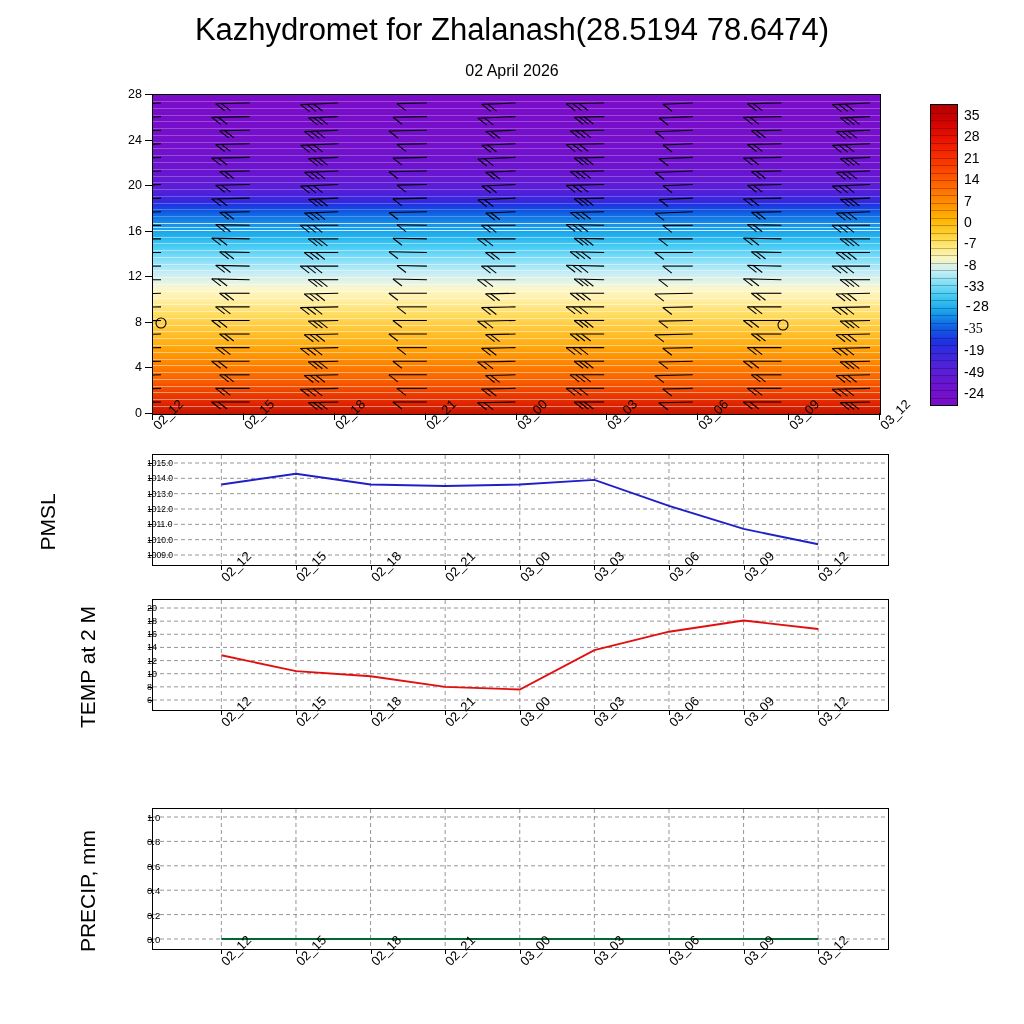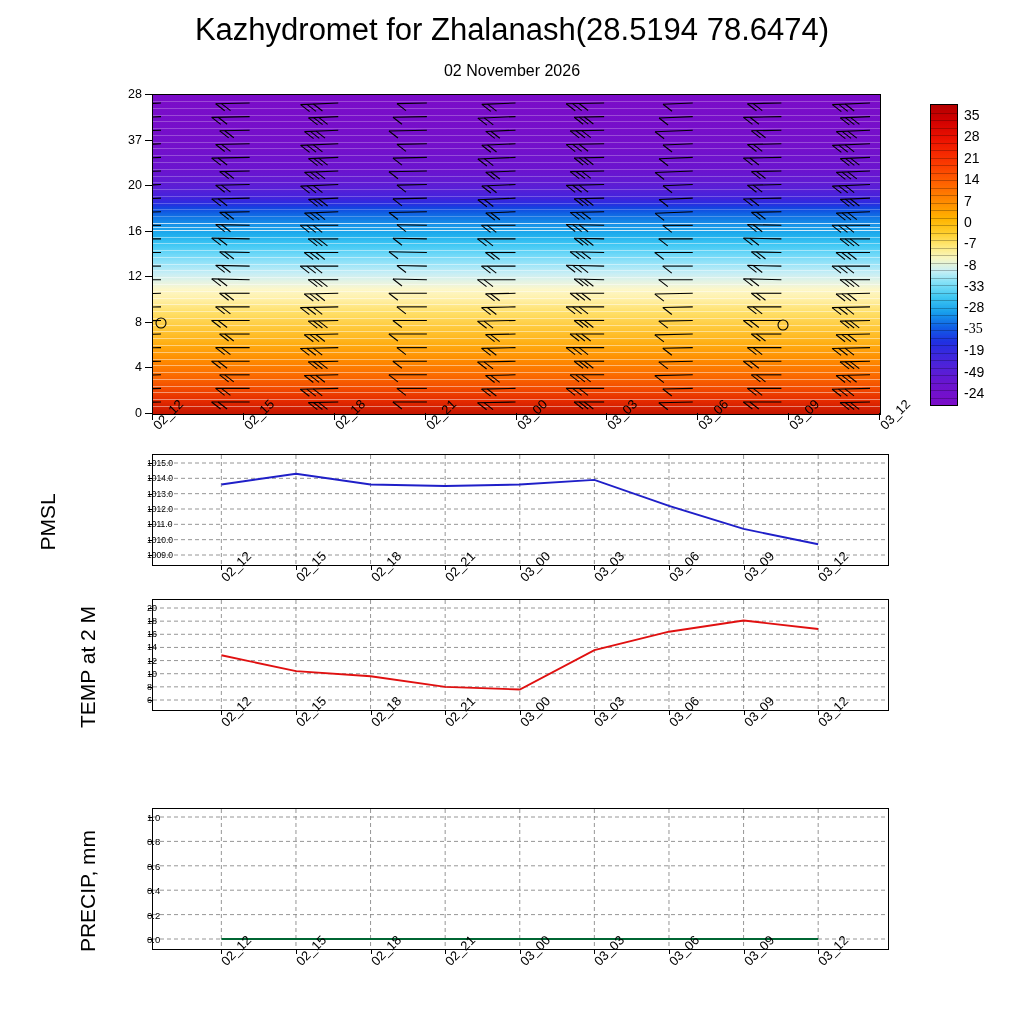--- a/index.html
+++ b/index.html
@@ -21,21 +21,21 @@
   .panel{position:absolute;border:1px solid #000;box-sizing:border-box;background:#fff;}
   .pytick{position:absolute;right:100%;transform:translateY(-50%);font-size:8.5px;padding-right:4px;color:#000;white-space:nowrap;}
   .pxlab{position:absolute;font-size:13px;color:#000;transform:rotate(-45deg);transform-origin:left top;white-space:nowrap;}
   .vlabel{position:absolute;font-size:21px;color:#000;transform:rotate(-90deg);transform-origin:center center;white-space:nowrap;}
   svg{display:block;}
 </style>
 </head>
 <body>
 
 <div class="title">Kazhydromet for Zhalanash(28.5194 78.6474)</div>
-<div class="subtitle">02 November 2026</div>
+<div class="subtitle">02 April 2026</div>
 
 <div id="sounding">
   <div class="bg" style="background:linear-gradient(to top,
          #c41400 0%, #e42a00 4%, #f24b00 8%, #fb6a00 12%, #ff8c00 17%,
          #ffae12 22%, #ffc93a 27%, #ffe06a 32%, #fff0a8 36%, #fdf7c8 39%,
          #e9f4e0 41%, #c8eef5 44%, #9ae4f8 47%, #6ed8f8 50%, #40c8f4 53%,
          #20b0ee 56%, #1896e8 59%, #1070e4 62%, #1246e0 64.5%,
          #2a2ce0 66%, #4422dc 68%, #5a1ed6 71%, #6a14cf 76%,
          #7410cb 84%, #7b0cc8 100%);"></div>
   <div id="sound-overlay" style="position:absolute;inset:0;">
@@ -1135,21 +1135,21 @@
     <div style="position:absolute;left:142px;top:367.42857142857144px;transform:translate(-100%,-50%);font-size:12.5px;">4</div>
     <div style="position:absolute;left:145px;top:367.42857142857144px;width:7px;height:1px;background:#000;"></div>
     <div style="position:absolute;left:142px;top:321.8571428571429px;transform:translate(-100%,-50%);font-size:12.5px;">8</div>
     <div style="position:absolute;left:145px;top:321.8571428571429px;width:7px;height:1px;background:#000;"></div>
     <div style="position:absolute;left:142px;top:276.28571428571433px;transform:translate(-100%,-50%);font-size:12.5px;">12</div>
     <div style="position:absolute;left:145px;top:276.28571428571433px;width:7px;height:1px;background:#000;"></div>
     <div style="position:absolute;left:142px;top:230.71428571428572px;transform:translate(-100%,-50%);font-size:12.5px;">16</div>
     <div style="position:absolute;left:145px;top:230.71428571428572px;width:7px;height:1px;background:#000;"></div>
     <div style="position:absolute;left:142px;top:185.14285714285714px;transform:translate(-100%,-50%);font-size:12.5px;">20</div>
     <div style="position:absolute;left:145px;top:185.14285714285714px;width:7px;height:1px;background:#000;"></div>
-    <div style="position:absolute;left:142px;top:139.5714285714286px;transform:translate(-100%,-50%);font-size:12.5px;">37</div>
+    <div style="position:absolute;left:142px;top:139.5714285714286px;transform:translate(-100%,-50%);font-size:12.5px;">24</div>
     <div style="position:absolute;left:145px;top:139.5714285714286px;width:7px;height:1px;background:#000;"></div>
     <div style="position:absolute;left:142px;top:94px;transform:translate(-100%,-50%);font-size:12.5px;">28</div>
     <div style="position:absolute;left:145px;top:94px;width:7px;height:1px;background:#000;"></div>
     <div style="position:absolute;left:152px;top:413px;width:1px;height:7px;background:#000;"></div>
     <div class="xlab" style="left:150px;top:422px;">02_12</div>
     <div style="position:absolute;left:242.875px;top:413px;width:1px;height:7px;background:#000;"></div>
     <div class="xlab" style="left:240.875px;top:422px;">02_15</div>
     <div style="position:absolute;left:333.75px;top:413px;width:1px;height:7px;background:#000;"></div>
     <div class="xlab" style="left:331.75px;top:422px;">02_18</div>
     <div style="position:absolute;left:424.625px;top:413px;width:1px;height:7px;background:#000;"></div>
@@ -1217,21 +1217,21 @@
 <div id="cbar-ticks">
     <div class="cbtick" style="top:115px;">35</div>
     <div class="cbtick" style="top:136.3846153846154px;">28</div>
     <div class="cbtick" style="top:157.76923076923077px;">21</div>
     <div class="cbtick" style="top:179.15384615384616px;">14</div>
     <div class="cbtick" style="top:200.53846153846155px;">7</div>
     <div class="cbtick" style="top:221.9230769230769px;">0</div>
     <div class="cbtick" style="top:243.30769230769232px;">-7</div>
     <div class="cbtick" style="top:264.6923076923077px;">-8</div>
     <div class="cbtick" style="top:286.0769230769231px;">-33</div>
-    <div class="cbtick" style="top:307.46153846153845px;">-28</div>
+    <div class="cbtick" style="top:307.46153846153845px;font-family:Liberation Mono, monospace;">-28</div>
     <div class="cbtick" style="top:328.8461538461538px;font-family:Liberation Serif, serif;">-35</div>
     <div class="cbtick" style="top:350.2307692307692px;">-19</div>
     <div class="cbtick" style="top:371.61538461538464px;">-49</div>
     <div class="cbtick" style="top:393px;">-24</div>
   </div>
 
 <div class="panel" id="p-pmsl" style="left:152px;top:454px;width:737px;height:112px;">
   <svg id="svg-pmsl" width="735" height="110" viewBox="0 0 735 110">
       <line x1="0" x2="735" y1="8" y2="8" stroke="#8a8a8a" stroke-width="0.9" stroke-dasharray="4,3"></line>
       <line x1="0" x2="735" y1="23.33333333333333" y2="23.33333333333333" stroke="#8a8a8a" stroke-width="0.9" stroke-dasharray="4,3"></line>

